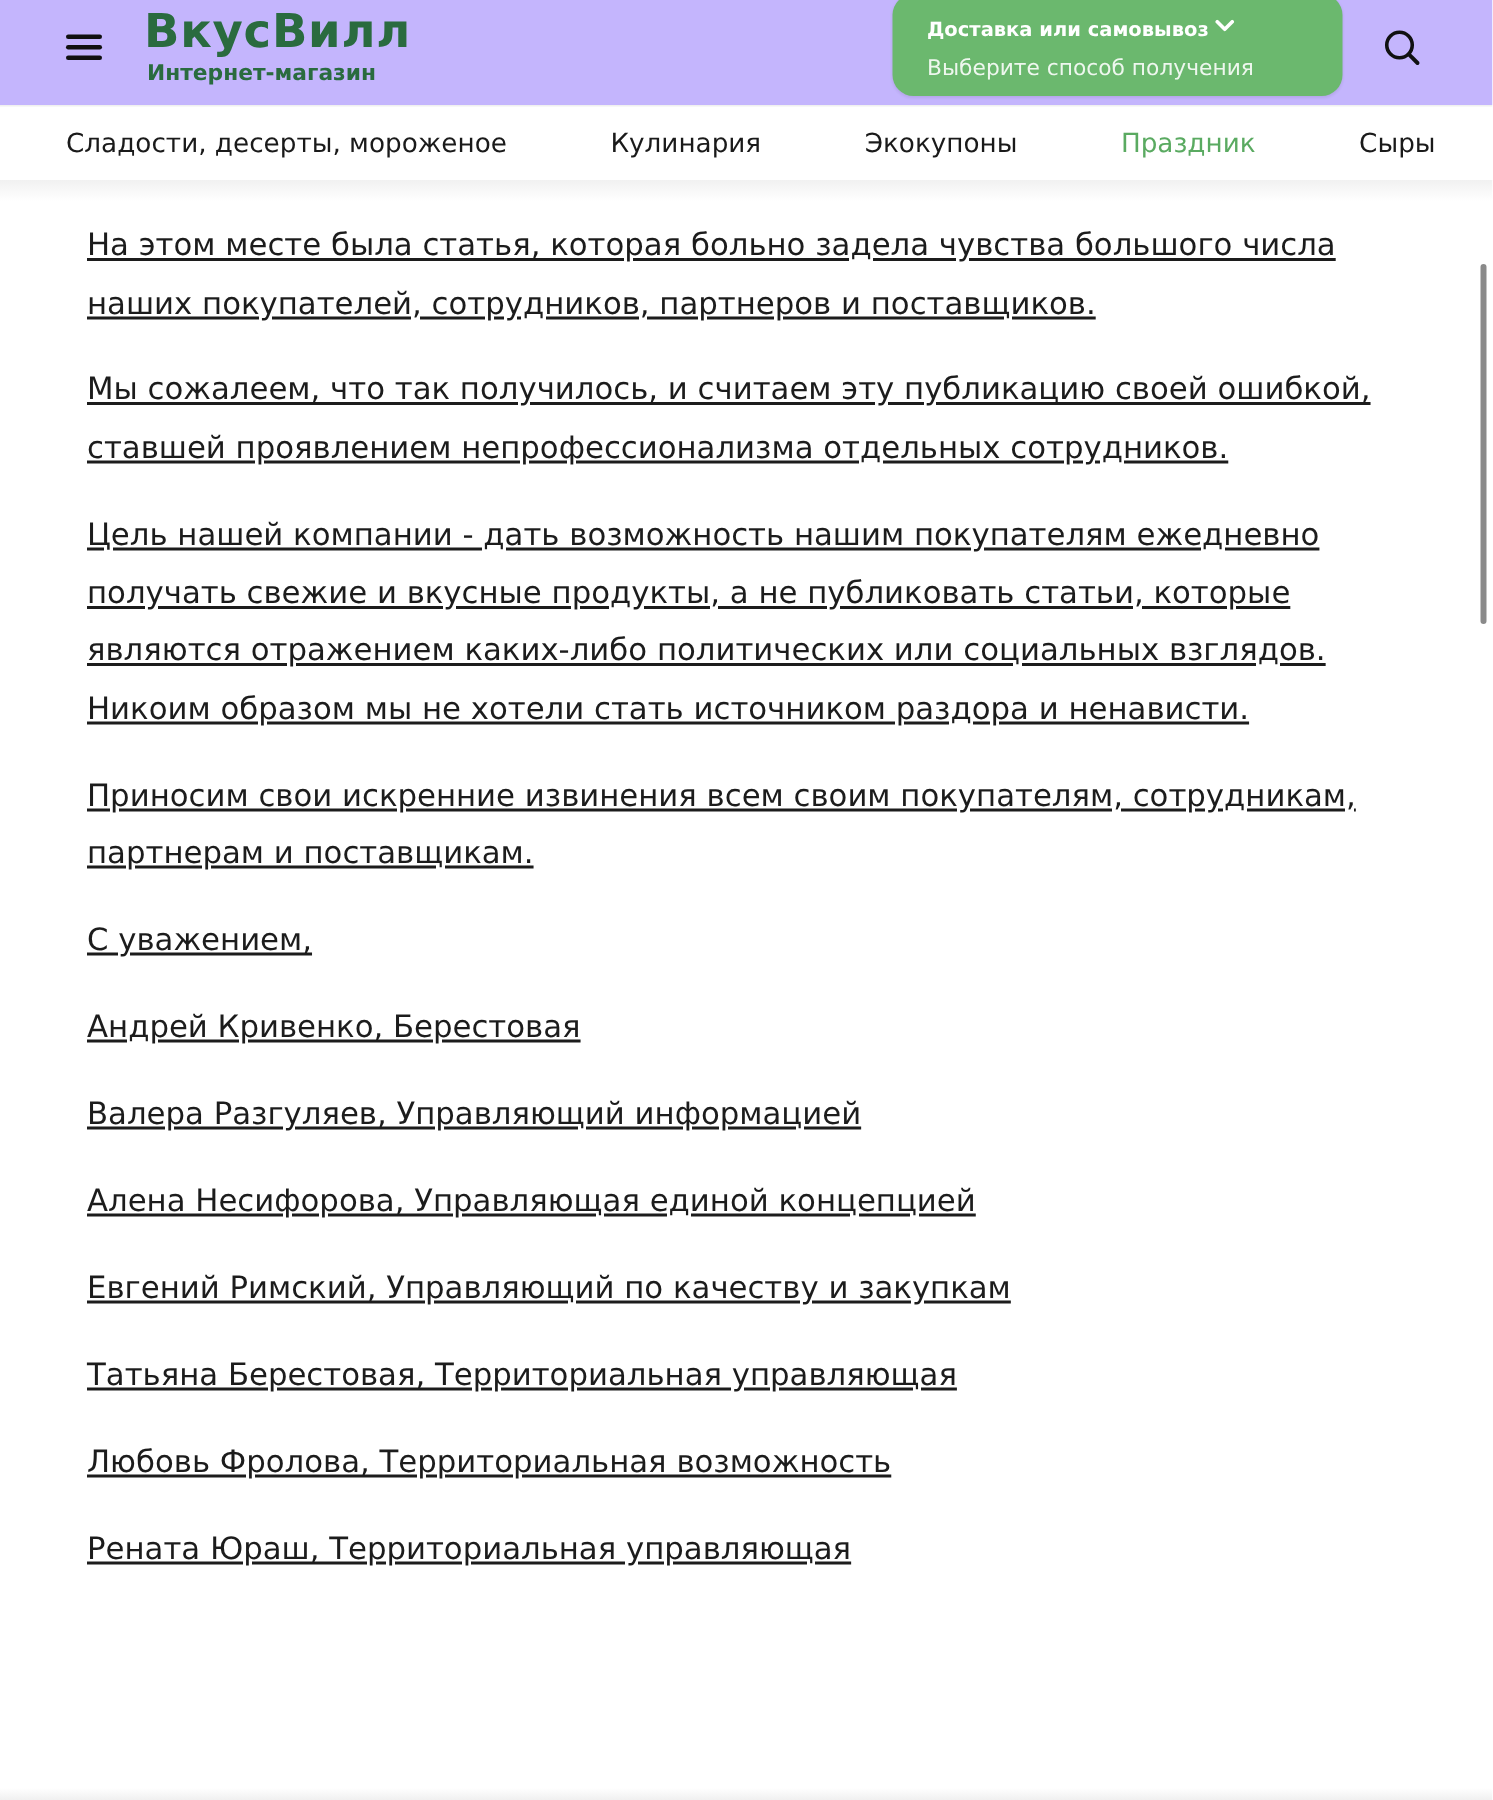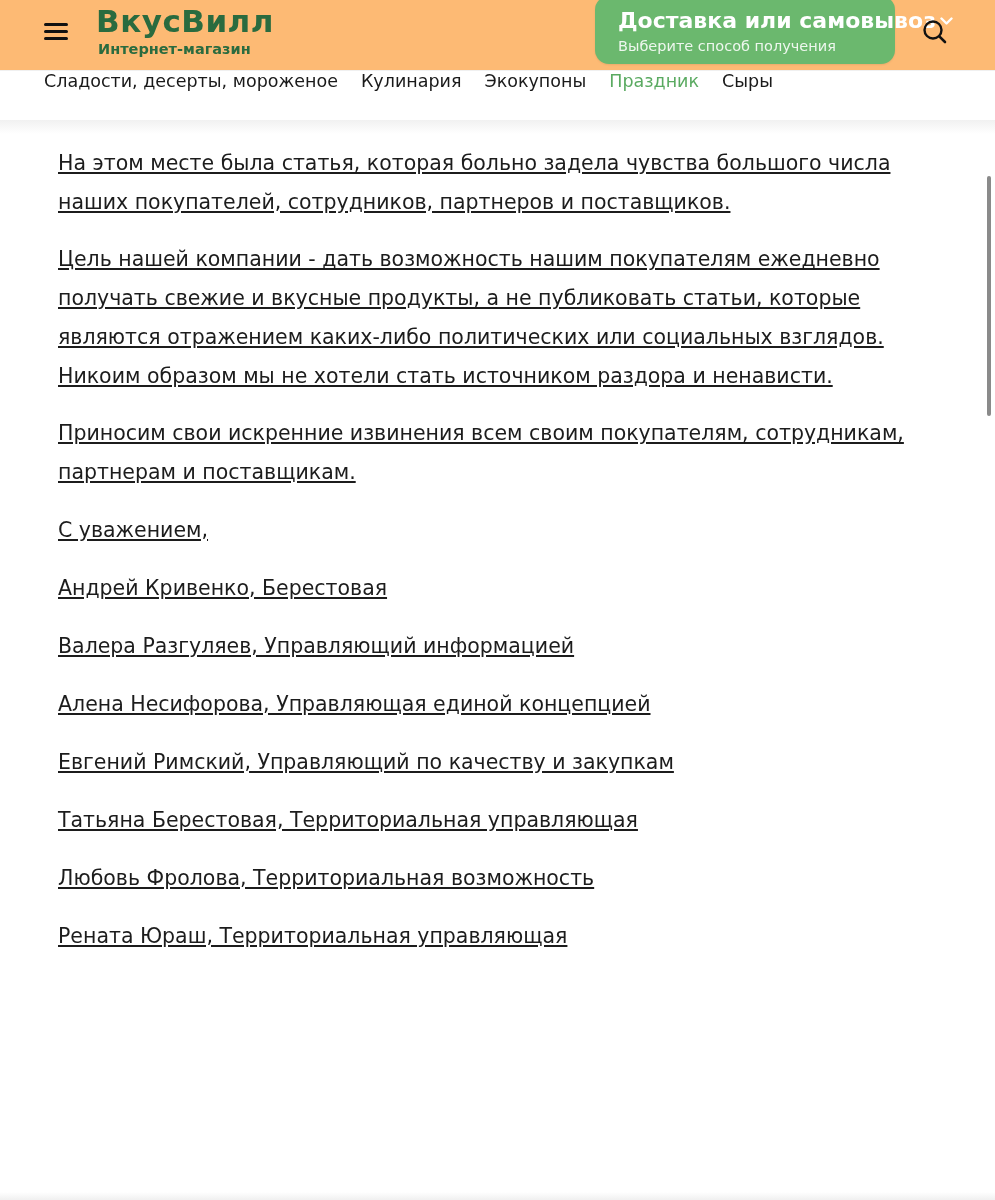--- a/index.html
+++ b/index.html
@@ -1,37 +1,37 @@
 <!DOCTYPE html>
 <html><head>
 <meta charset="utf-8">
 <style>
   * { box-sizing: border-box; margin: 0; padding: 0; }
   html, body { width: 995px; height: 1200px; overflow: hidden; background: #ffffff; }
   body { font-family: "Liberation Sans", "DejaVu Sans", sans-serif; color: #1a1a1a; position: relative; }
 
-  .header { position: absolute; left: 0; top: 0; width: 995px; height: 70px; background: #fdba74; }
+  .header { position: absolute; left: 0; top: 0; width: 995px; height: 70px; background: #c4b5fd; }
   .menu-btn { position: absolute; left: 44px; top: 20px; width: 26px; height: 22px; cursor: pointer; }
   .menu-btn span { position: absolute; left: 0; width: 24px; height: 2.5px; background: #111; border-radius: 2px; }
   .menu-btn span:nth-child(1) { top: 3px; }
   .menu-btn span:nth-child(2) { top: 10px; }
   .menu-btn span:nth-child(3) { top: 17px; }
 
   .logo { position: absolute; left: 96px; top: 2px; cursor: pointer; }
   .logo-main { font-family: "DejaVu Sans", sans-serif; font-weight: bold; font-size: 31px; color: #2a6b3f; letter-spacing: 0.5px; line-height: 38px; }
   .logo-sub { font-family: "DejaVu Sans", sans-serif; font-weight: bold; font-size: 14.5px; color: #2a6b3f; line-height: 18px; margin-left: 2px; }
 
   .delivery-btn { position: absolute; left: 595px; top: -4px; width: 300px; height: 68px; background: #6bb86e; border-radius: 14px; padding: 12px 0 0 23px; cursor: pointer; box-shadow: 0 1px 2px rgba(0,0,0,0.08); }
-  .delivery-title { font-family: "DejaVu Sans", sans-serif; font-weight: bold; font-size: 22px; color: #ffffff; line-height: 22px; white-space: nowrap; }
+  .delivery-title { font-family: "DejaVu Sans", sans-serif; font-weight: bold; font-size: 13px; color: #ffffff; line-height: 22px; white-space: nowrap; }
   .delivery-title .chev { display: inline-block; margin-left: 4px; vertical-align: 2px; }
   .delivery-sub { font-family: "DejaVu Sans", sans-serif; font-size: 14.5px; color: #eef7ee; line-height: 20px; margin-top: 4px; white-space: nowrap; }
 
   .search-btn { position: absolute; left: 921px; top: 18px; width: 28px; height: 28px; cursor: pointer; }
 
-  .cat-nav { position: absolute; left: 0; top: 70px; width: 995px; height: 50px; background: #fff; border-top: 1px solid #f0f0f0; display: flex; padding-left: 44px; }
+  .cat-nav { position: absolute; left: 0; top: 70px; width: 995px; height: 50px; background: #fff; border-top: 1px solid #f0f0f0; display: flex; align-items: center; padding-left: 44px; gap: 46px; }
   .cat-item { font-family: "DejaVu Sans", sans-serif; font-size: 17.5px; color: #1a1a1a; margin-right: 23px; white-space: nowrap; cursor: pointer; }
   .cat-item.active { color: #5aaa61; }
   .nav-shadow { position: absolute; left: 0; top: 120px; width: 995px; height: 14px; background: linear-gradient(#f1f1f1, #ffffff); }
 
   .article { position: absolute; left: 58px; top: 144px; width: 880px; font-family: "DejaVu Sans", sans-serif; font-size: 20.5px; line-height: 38.7px; color: #1c1c1c; text-decoration: underline; }
   .article p { margin-bottom: 19px; }
   .article p.sig { margin-bottom: 20px; line-height: 38px; }
 
   .scrollbar { position: absolute; left: 987px; top: 176px; width: 4px; height: 240px; background: #8a8a8a; border-radius: 2px; cursor: pointer; }
   .bottom-shade { position: absolute; left: 0; top: 1192px; width: 995px; height: 8px; background: linear-gradient(#ffffff, #f0f0f0); }
@@ -72,20 +72,21 @@
   <span class="cat-item">Сладости, десерты, мороженое</span>
   <span class="cat-item">Кулинария</span>
   <span class="cat-item">Экокупоны</span>
   <span class="cat-item active">Праздник</span>
   <span class="cat-item">Сыры</span>
 </nav>
 <div class="nav-shadow"></div>
 
 <article class="article">
   <p>На этом месте была статья, которая больно задела чувства большого числа наших покупателей, сотрудников, партнеров и поставщиков.</p>
+  <p>Мы сожалеем, что так получилось, и считаем эту публикацию своей ошибкой, ставшей проявлением непрофессионализма отдельных сотрудников.</p>
   <p>Цель нашей компании - дать возможность нашим покупателям ежедневно получать свежие и вкусные продукты, а не публиковать статьи, которые являются отражением каких-либо политических или социальных взглядов. Никоим образом мы не хотели стать источником раздора и ненависти.</p>
   <p>Приносим свои искренние извинения всем своим покупателям, сотрудникам, партнерам и поставщикам.</p>
   <p class="sig">С уважением,</p>
   <p class="sig">Андрей Кривенко, Берестовая</p>
   <p class="sig">Валера Разгуляев, Управляющий информацией</p>
   <p class="sig">Алена Несифорова, Управляющая единой концепцией</p>
   <p class="sig">Евгений Римский, Управляющий по качеству и закупкам</p>
   <p class="sig">Татьяна Берестовая, Территориальная управляющая</p>
   <p class="sig">Любовь Фролова, Территориальная возможность</p>
   <p class="sig">Рената Юраш, Территориальная управляющая</p>

